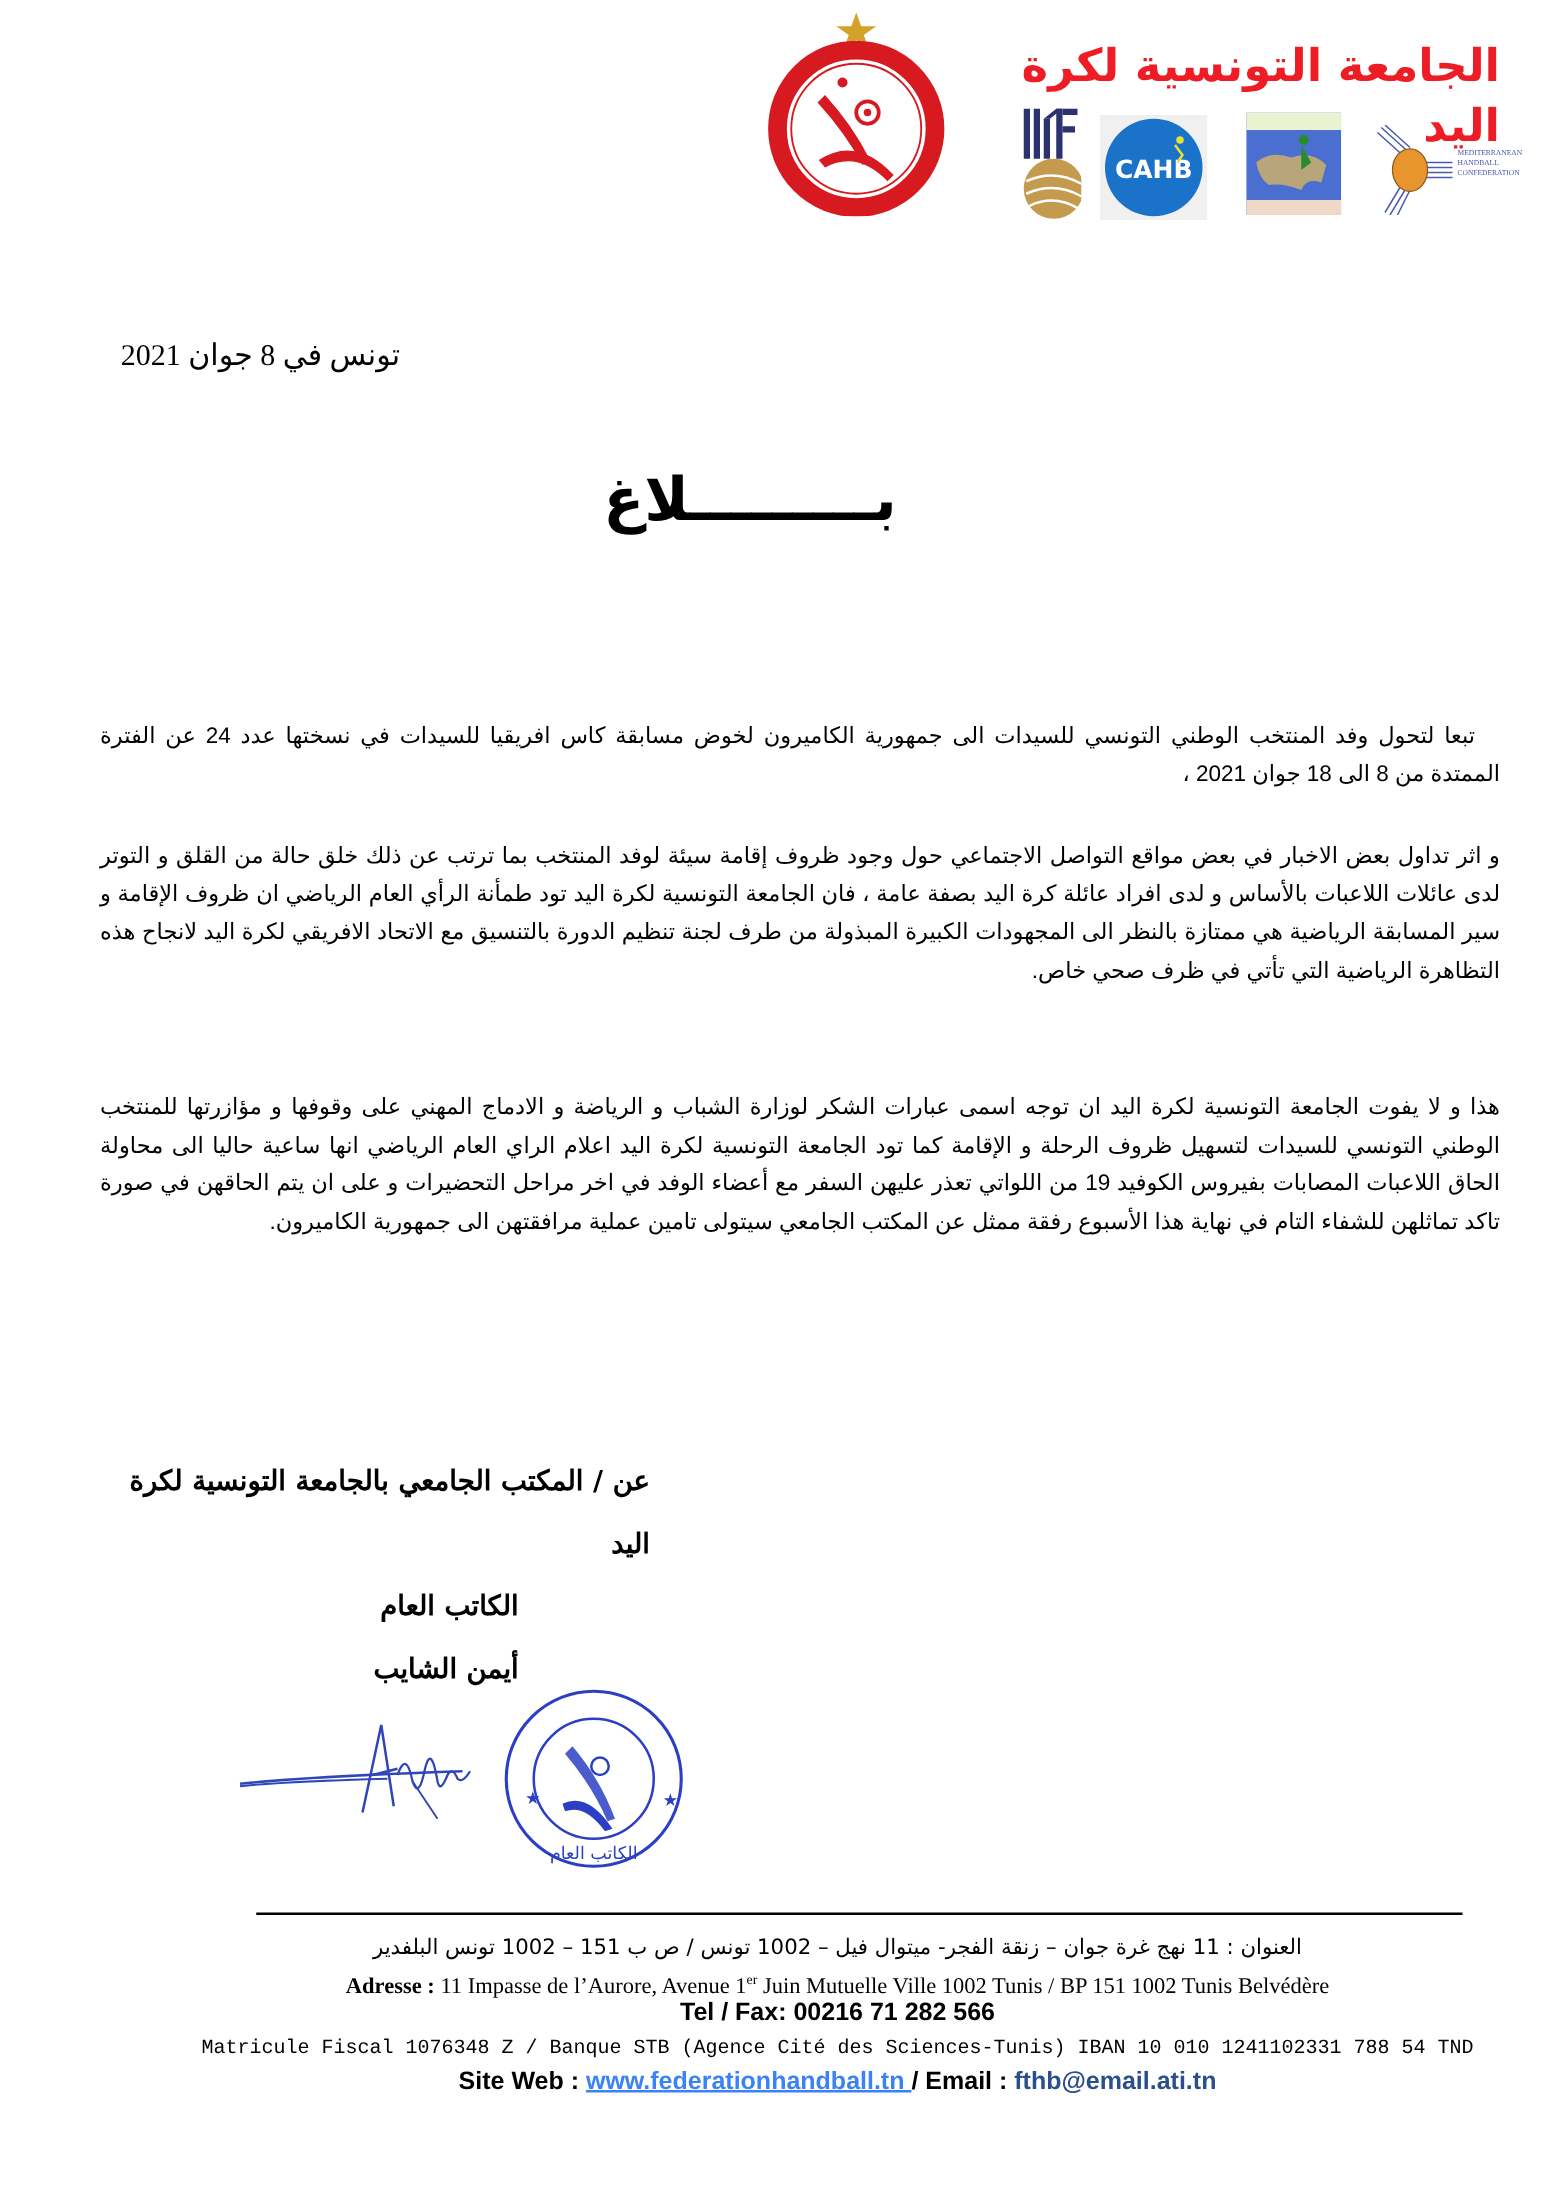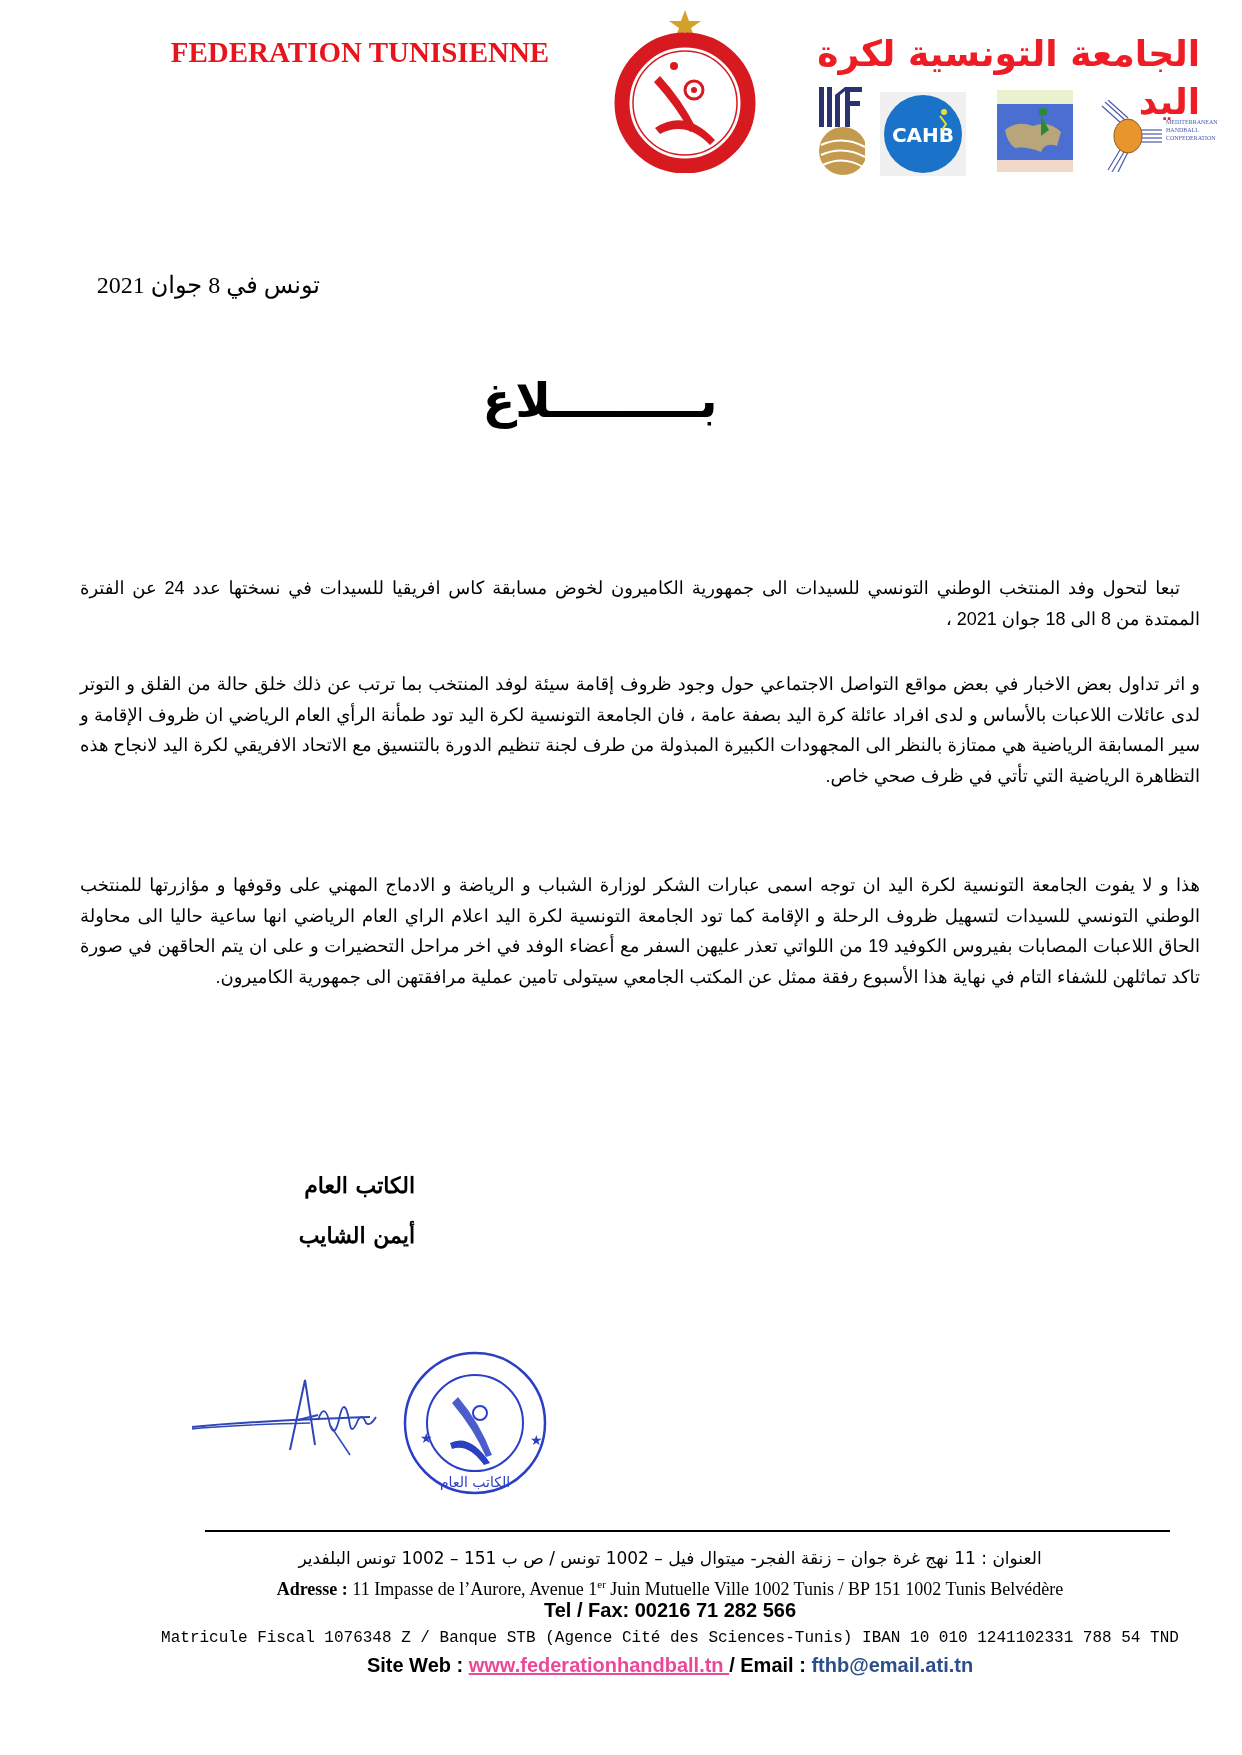--- a/index.html
+++ b/index.html
@@ -34,28 +34,27 @@
 
   .footer-rule { left: 205px; top: 1530px; width: 965px; height: 0; border-top: 2px solid #000; }
   .footer { left: 150px; width: 1040px; text-align: center; }
   .f-ar { top: 1545px; direction: rtl; font-family: "DejaVu Sans", sans-serif; font-size: 17px; line-height: 26px; }
   .f-addr { top: 1572px; font-family: "Liberation Serif", serif; font-size: 18px; line-height: 24px; }
   .f-addr b { font-weight: bold; }
   .f-addr sup { font-size: 11px; }
   .f-tel { top: 1597px; font-family: "Liberation Sans", sans-serif; font-weight: bold; font-size: 20px; line-height: 26px; }
   .f-mat { top: 1626px; font-family: Liberation Mono, monospace; font-size: 16px; line-height: 24px; }
   .f-web { top: 1652px; font-family: "Liberation Sans", sans-serif; font-weight: bold; font-size: 20px; line-height: 26px; }
-  .f-web a { color: #ec4899; text-decoration: underline; }
+  .f-web a { color: #3b82f6; text-decoration: underline; }
   .f-web .email { color: #2b4f8a; margin-top: 48px; }
 </style>
 </head>
 <body>
 
 <div class="abs fr-title">
-  <div>FEDERATION TUNISIENNE</div>
 </div>
 
 <div class="abs crest">
   <svg width="150" height="165" viewBox="0 0 150 165">
     <polygon points="75,2 79,13 91,13 81,20 85,31 75,24 65,31 69,20 59,13 71,13" fill="#d4a22a"></polygon>
     <circle cx="75" cy="95" r="63" fill="#fff" stroke="#d71920" stroke-width="15"></circle>
     <circle cx="75" cy="95" r="52" fill="#fff" stroke="#d71920" stroke-width="1.5"></circle>
     <path d="M50 68 Q72 92 86 120 L80 124 Q66 98 44 74 Z" fill="#d71920"></path>
     <path d="M45 120 Q75 100 105 132 L100 137 Q76 112 50 126 Z" fill="#d71920"></path>
     <circle cx="84" cy="82" r="9" fill="#fff" stroke="#d71920" stroke-width="3"></circle>
@@ -123,20 +122,21 @@
 </div>
 
 <div class="abs date">تونس في 8 جوان 2021</div>
 <div class="abs subject">بـــــــــلاغ</div>
 
 <div class="abs body-text p1">تبعا لتحول وفد المنتخب الوطني التونسي للسيدات الى جمهورية الكاميرون لخوض مسابقة كاس افريقيا للسيدات في نسختها عدد 24 عن الفترة الممتدة من 8 الى 18 جوان 2021 ،</div>
 <div class="abs body-text p2">و اثر تداول بعض الاخبار في بعض مواقع التواصل الاجتماعي حول وجود ظروف إقامة سيئة لوفد المنتخب بما ترتب عن ذلك خلق حالة من القلق و التوتر لدى عائلات اللاعبات بالأساس و لدى افراد عائلة كرة اليد بصفة عامة ، فان الجامعة التونسية لكرة اليد تود طمأنة الرأي العام الرياضي ان ظروف الإقامة و سير المسابقة الرياضية هي ممتازة بالنظر الى المجهودات الكبيرة المبذولة من طرف لجنة تنظيم الدورة بالتنسيق مع الاتحاد الافريقي لكرة اليد لانجاح هذه التظاهرة الرياضية التي تأتي في ظرف صحي خاص.</div>
 <div class="abs body-text p3">هذا و لا يفوت الجامعة التونسية لكرة اليد ان توجه اسمى عبارات الشكر لوزارة الشباب و الرياضة و الادماج المهني على وقوفها و مؤازرتها للمنتخب الوطني التونسي للسيدات لتسهيل ظروف الرحلة و الإقامة كما تود الجامعة التونسية لكرة اليد اعلام الراي العام الرياضي انها ساعية حاليا الى محاولة الحاق اللاعبات المصابات بفيروس الكوفيد 19 من اللواتي تعذر عليهن السفر مع أعضاء الوفد في اخر مراحل التحضيرات و على ان يتم الحاقهن في صورة تاكد تماثلهن للشفاء التام في نهاية هذا الأسبوع رفقة ممثل عن المكتب الجامعي سيتولى تامين عملية مرافقتهن الى جمهورية الكاميرون.</div>
 
 <div class="abs sig-block">
+  <div class="sig-org">عن / المكتب الجامعي بالجامعة التونسية لكرة اليد</div>
   <div class="sig-role">الكاتب العام</div>
   <div class="sig-name">أيمن الشايب</div>
 </div>
 
 <div class="abs signature">
   <svg width="200" height="100" viewBox="0 0 200 100">
     <path d="M2 62 Q60 56 180 52" stroke="#3046b8" stroke-width="2" fill="none"></path>
     <path d="M2 64 Q40 60 120 58" stroke="#3046b8" stroke-width="1.5" fill="none"></path>
     <path d="M100 85 L115 15 L125 80 M108 55 L128 50" stroke="#3046b8" stroke-width="2" fill="none"></path>
     <path d="M128 55 Q135 35 140 60 Q145 75 150 50 Q155 30 160 60 Q162 70 168 55 Q172 48 176 58 Q180 62 186 52" stroke="#3046b8" stroke-width="1.8" fill="none"></path>

